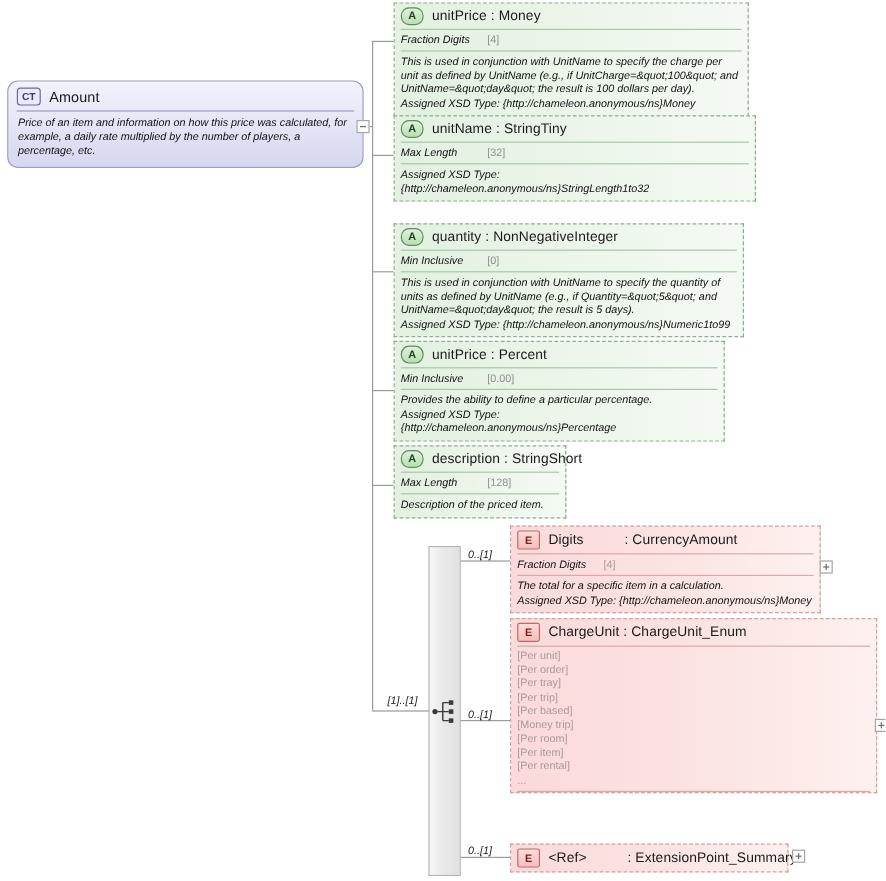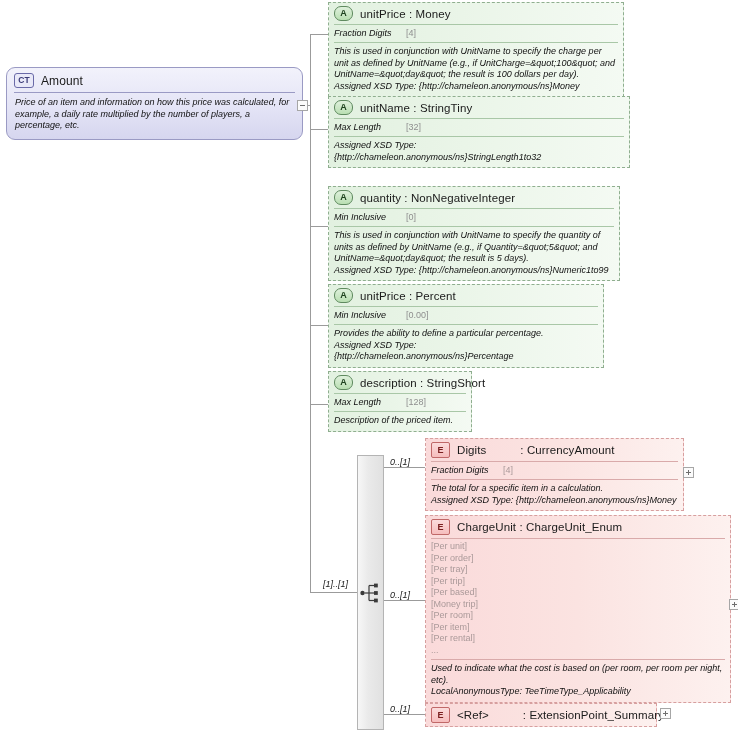--- a/index.html
+++ b/index.html
@@ -353,24 +353,20 @@
           <div>[Per based]</div>
           <div>[Money trip]</div>
           <div>[Per room]</div>
           <div>[Per item]</div>
           <div>[Per rental]</div>
           <div>...</div>
         </span>
       </div>
     </div>
     <div class="sep"></div>
-    <div class="doc">
-      <div>Used to indicate what the cost is based on (per room, per room per night, etc).</div>
-      <div>LocalAnonymousType: TeeTimeType_Applicability</div>
-    </div>
   </div>
   <div class="toggle plus" style="left:729px; top:599px;"></div>
 
   <div class="node elem-box" style="left:425px; top:703px; width:232px;">
     <div class="node-head">
       <span class="badge">E</span>
       <span class="node-title">
         <span>&lt;Ref&gt;</span><span class="tgap"></span><span class="tsep">: </span><span>ExtensionPoint_Summary</span>
       </span>
     </div>

